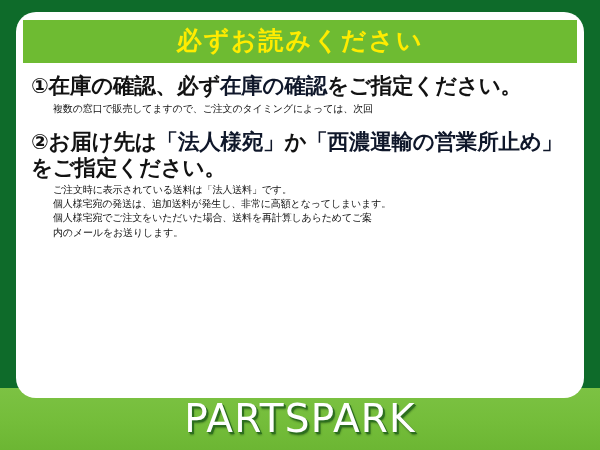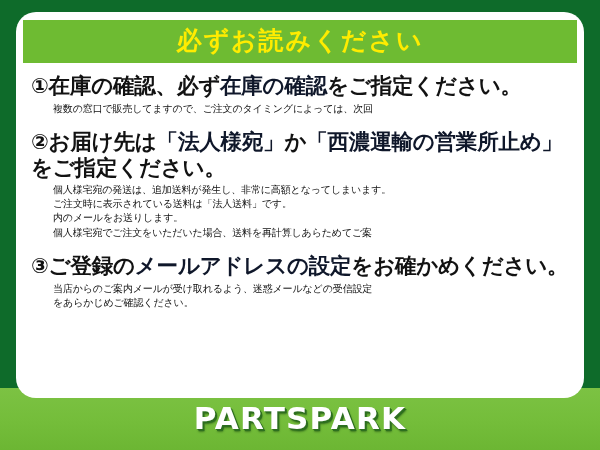--- a/index.html
+++ b/index.html
@@ -31,22 +31,22 @@
     bottom: 0;
     height: 62px;
     background: linear-gradient(180deg, #7cc243 0%, #74bd3a 55%, #6cb633 100%);
     display: flex;
     align-items: center;
     justify-content: center;
   }
 
   .brand-logo {
     font-family: "DejaVu Sans", "Liberation Sans", sans-serif;
-    font-weight: bold;
-    font-size: 31px;
+    font-weight: normal;
+    font-size: 39px;
     letter-spacing: 1.2px;
     color: #ffffff;
     text-shadow:
        1px 1px 0 #2d6f1f,
        2px 2px 0 #2d6f1f,
        2px 3px 2px rgba(25,70,15,0.55);
     padding-bottom: 2px;
     user-select: none;
   }
 
@@ -150,32 +150,23 @@
           <span class="body-line">複数の窓口で販売してますので、ご注文のタイミングによっては、次回</span>
         </div>
       </div>
 
       <div class="item item-2">
         <div class="item-heading">
           <span class="marker">②</span><span>お届け先は</span><span class="hl">「法人様宛」</span><span>か</span><span class="hl">「西濃運輸の営業所止め」</span>
         </div>
         <div class="item-heading">をご指定ください。</div>
         <div class="item-body">
+          <span class="body-line">ご注文時に表示されている送料は「法人送料」です。</span>
           <span class="body-line">個人様宅宛の発送は、追加送料が発生し、非常に高額となってしまいます。</span>
-          <span class="body-line">ご注文時に表示されている送料は「法人送料」です。</span>
+          <span class="body-line">個人様宅宛でご注文をいただいた場合、送料を再計算しあらためてご案</span>
           <span class="body-line">内のメールをお送りします。</span>
-          <span class="body-line">個人様宅宛でご注文をいただいた場合、送料を再計算しあらためてご案</span>
         </div>
       </div>
 
-      <div class="item item-3">
-        <div class="item-heading">
-          <span class="marker">③</span><span>ご登録の</span><span class="hl">メールアドレスの設定</span><span>をお確かめください。</span>
-        </div>
-        <div class="item-body">
-          <span class="body-line">当店からのご案内メールが受け取れるよう、迷惑メールなどの受信設定</span>
-          <span class="body-line">をあらかじめご確認ください。</span>
-        </div>
-      </div>
 
     </div>
   </div>
 </div>
 
 </body></html>

